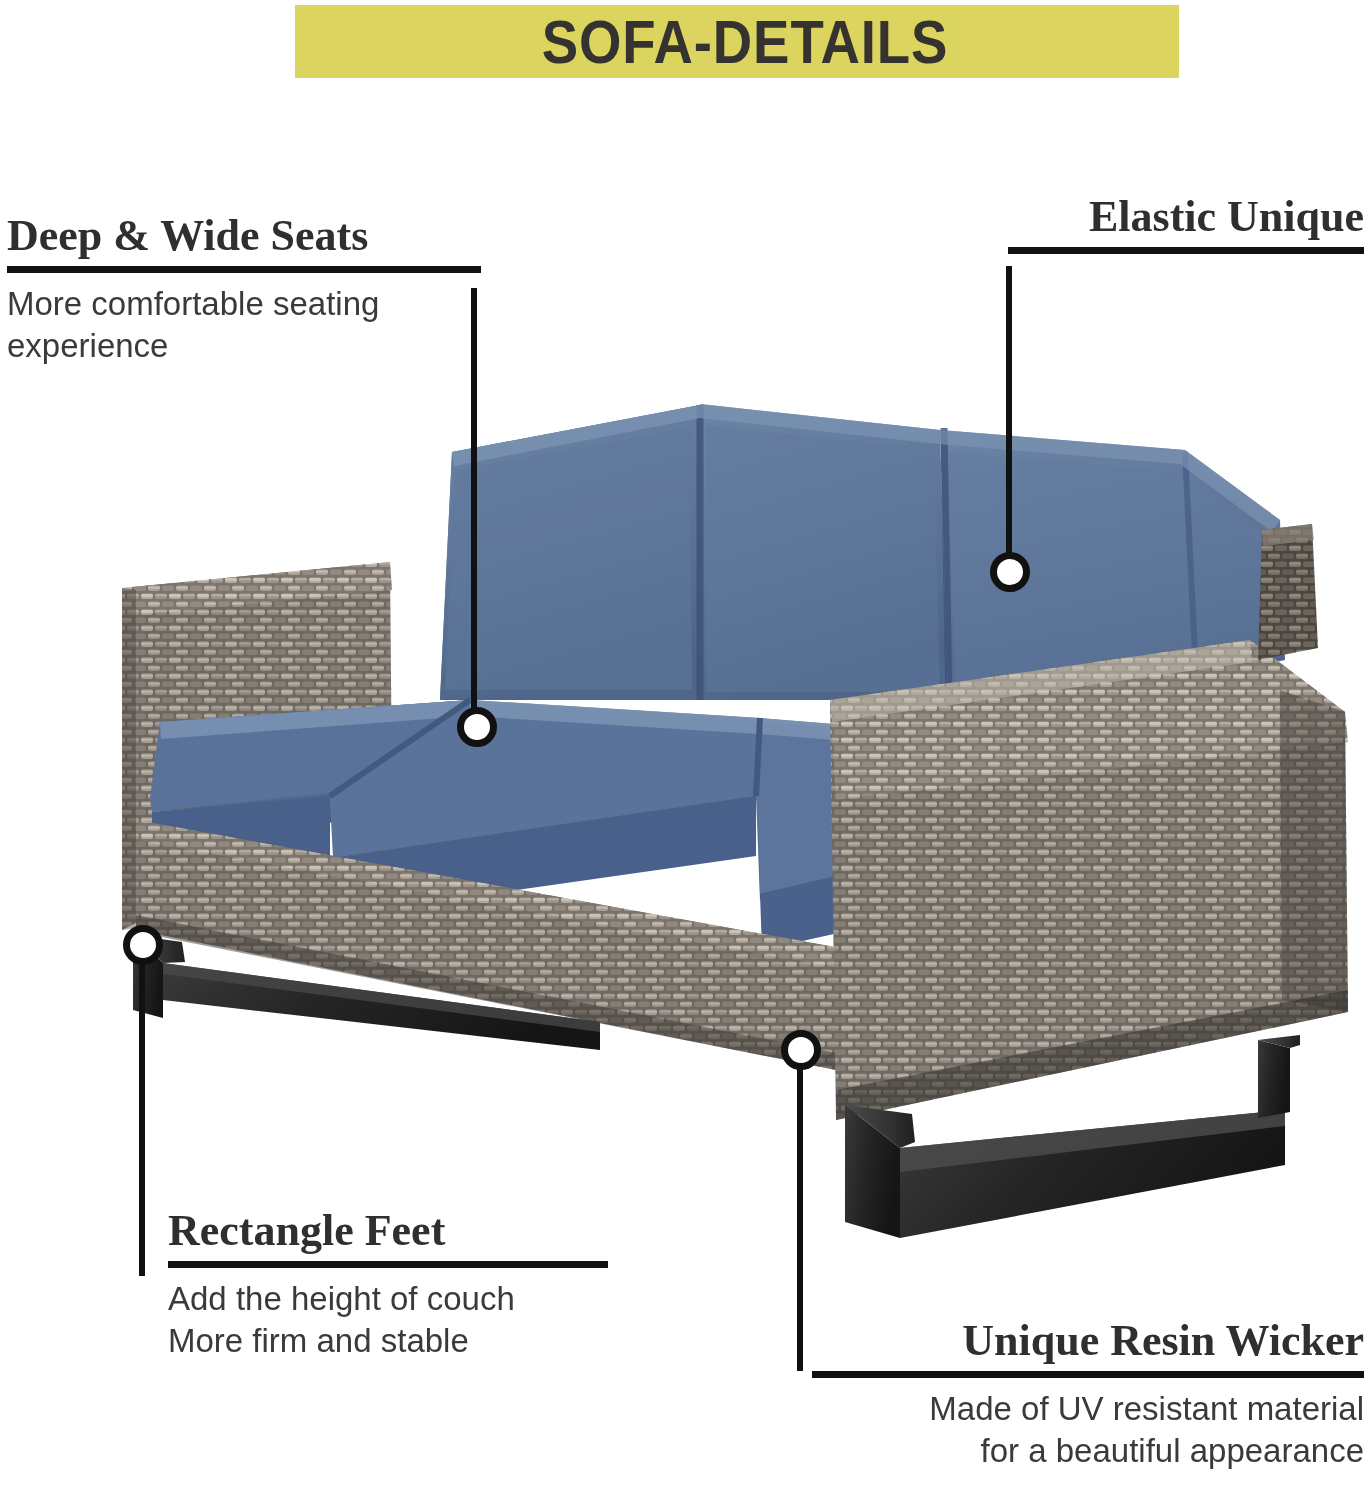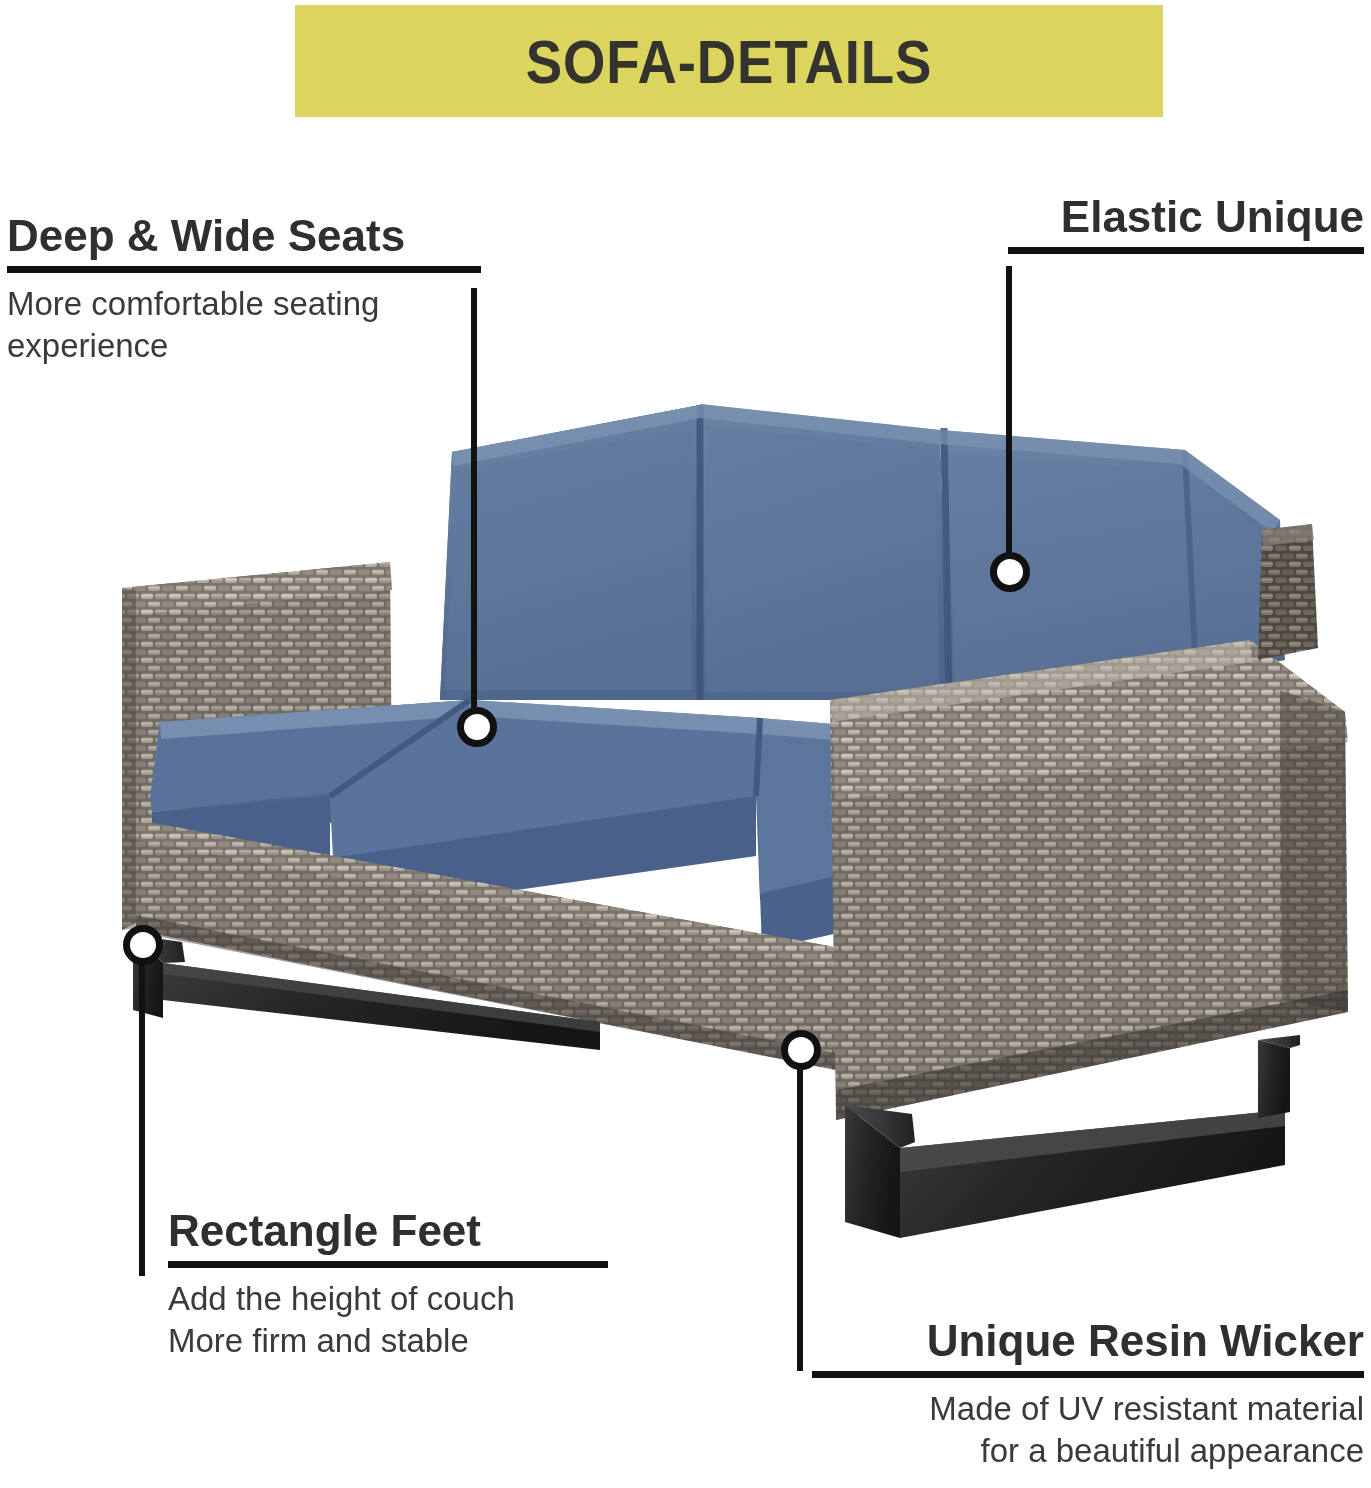--- a/index.html
+++ b/index.html
@@ -6,39 +6,39 @@
   body{
     width:1371px;height:1488px;
     background:#ffffff;
     font-family:"Liberation Sans", sans-serif;
     position:relative;overflow:hidden;
     -webkit-font-smoothing:antialiased;
   }
 
   
   .banner{
-    position:absolute;left:295px;top:5px;width:868px;height:112px;
+    position:absolute;left:295px;top:5px;width:868px;height:73px;
     background:#dbd45f;
-    display:flex;align-items:center;justify-content:center;
+    display:flex;align-items:center;justify-content:center;padding-left:16px;
   }
   .banner-title{
     font-family:"Liberation Sans", sans-serif;
     font-weight:700;
     font-size:62px;
     letter-spacing:1px;
     color:#34332f;
     transform:scaleX(0.88);
     white-space:nowrap;
   }
 
   
   .callout{position:absolute;}
   .callout .head{
     font-size:44px;font-weight:700;color:#2f2f2f;
-    line-height:1.06;white-space:nowrap;
+    line-height:1.06;white-space:nowrap;font-family:Liberation Serif, serif;
   }
   .callout .rule{
     background:#111;height:7px;margin:6px 0 0 0;
   }
   .callout .body{
     font-size:33px;color:#3a3a3a;line-height:1.28;
     font-weight:400;margin-top:10px;white-space:pre-line;
   }
   .callout.right .head,.callout.right .body{text-align:right;}
 

